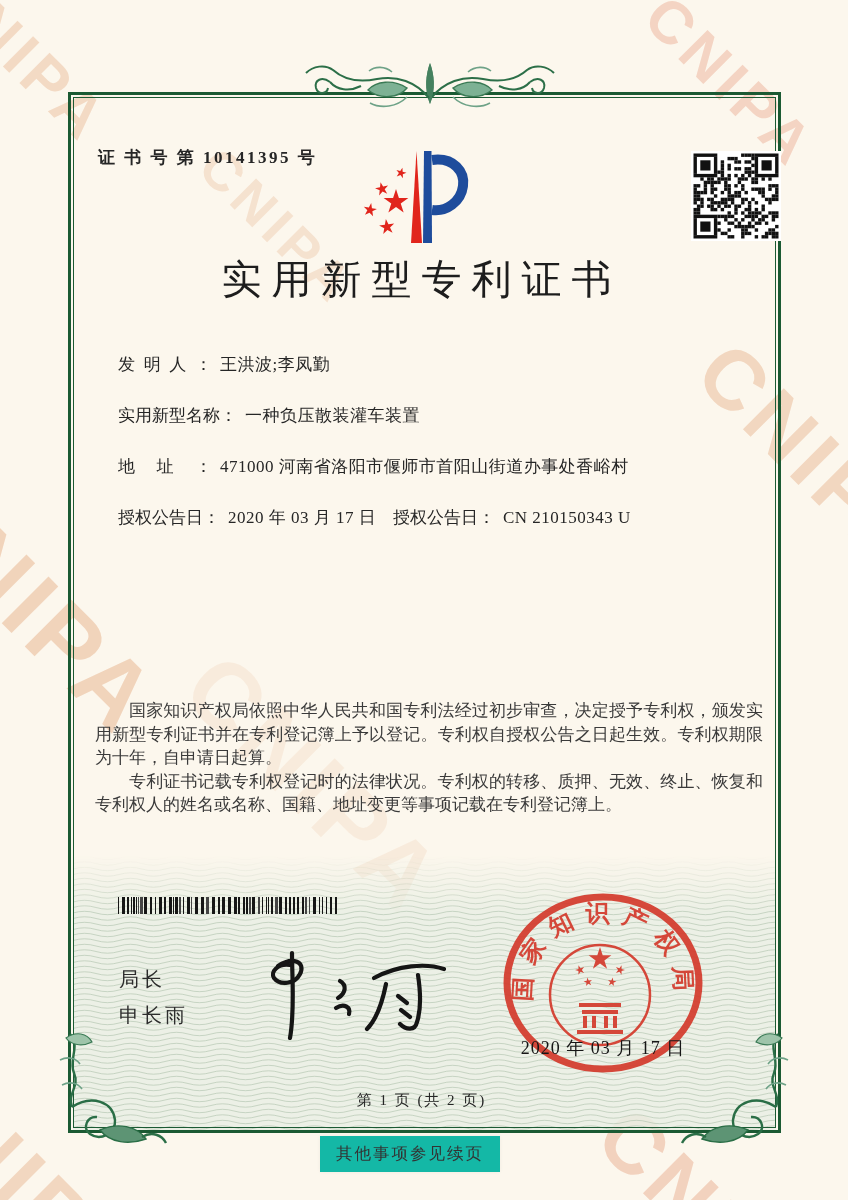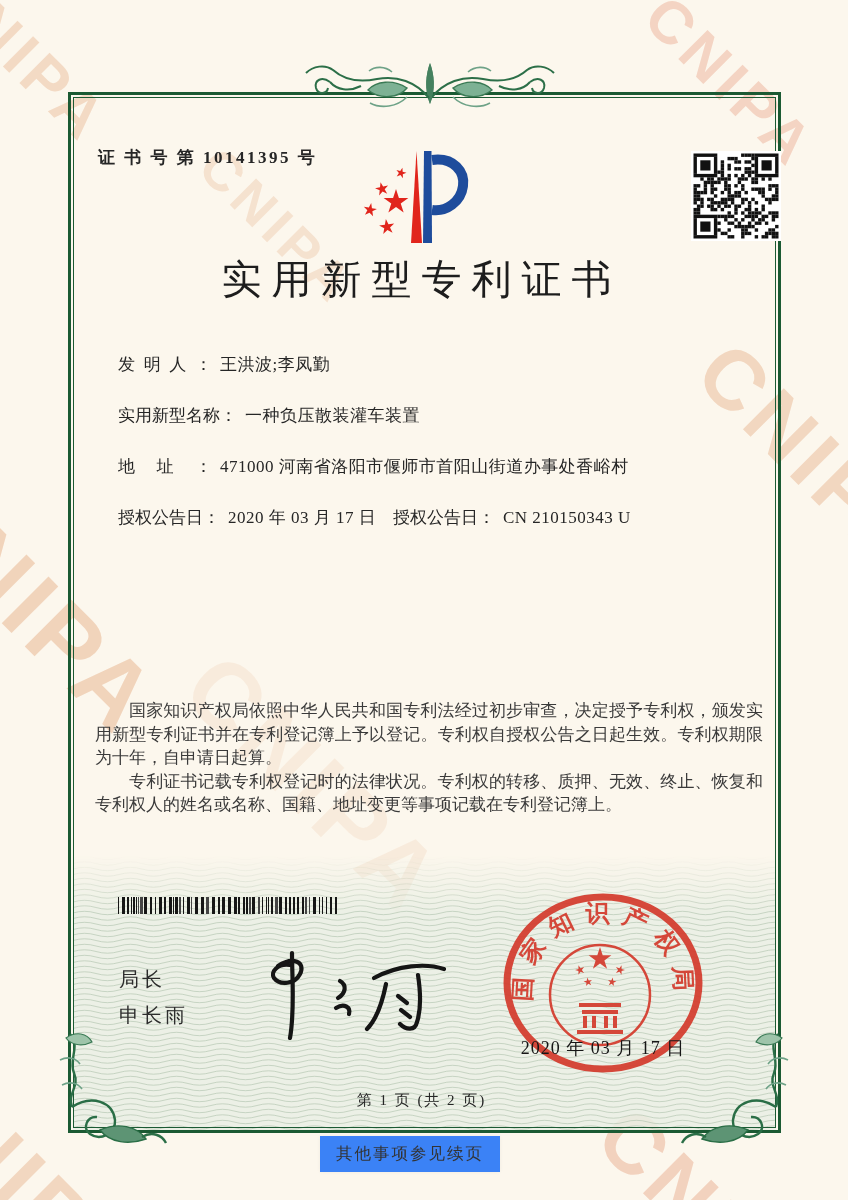--- a/index.html
+++ b/index.html
@@ -73,21 +73,21 @@
   #seal{position:absolute; left:497px; top:877px; z-index:5; opacity:.92;}
   #seal-date{
     position:absolute; left:500px; top:1036px; width:206px; text-align:center;
     font-size:18px; color:#161616; letter-spacing:1px; z-index:6;
   }
   #page-num{
     position:absolute; left:68px; top:1091px; width:707px; text-align:center;
     font-size:15px; letter-spacing:2px; z-index:4;
   }
   #cont-note{
-    position:absolute; left:320px; top:1136px; background:#3b82f6; padding:7px 16px;
+    position:absolute; left:320px; top:1136px; background:#14b8a6; padding:7px 16px;
     font-size:16.5px; letter-spacing:2px; color:#333; z-index:4;
     box-shadow:0 0 4px rgba(0,0,0,.05);
   }
 </style>
 </head>
 <body>
 
 <div id="page">
 
   <div class="wm wm-a">CNIPA</div>

